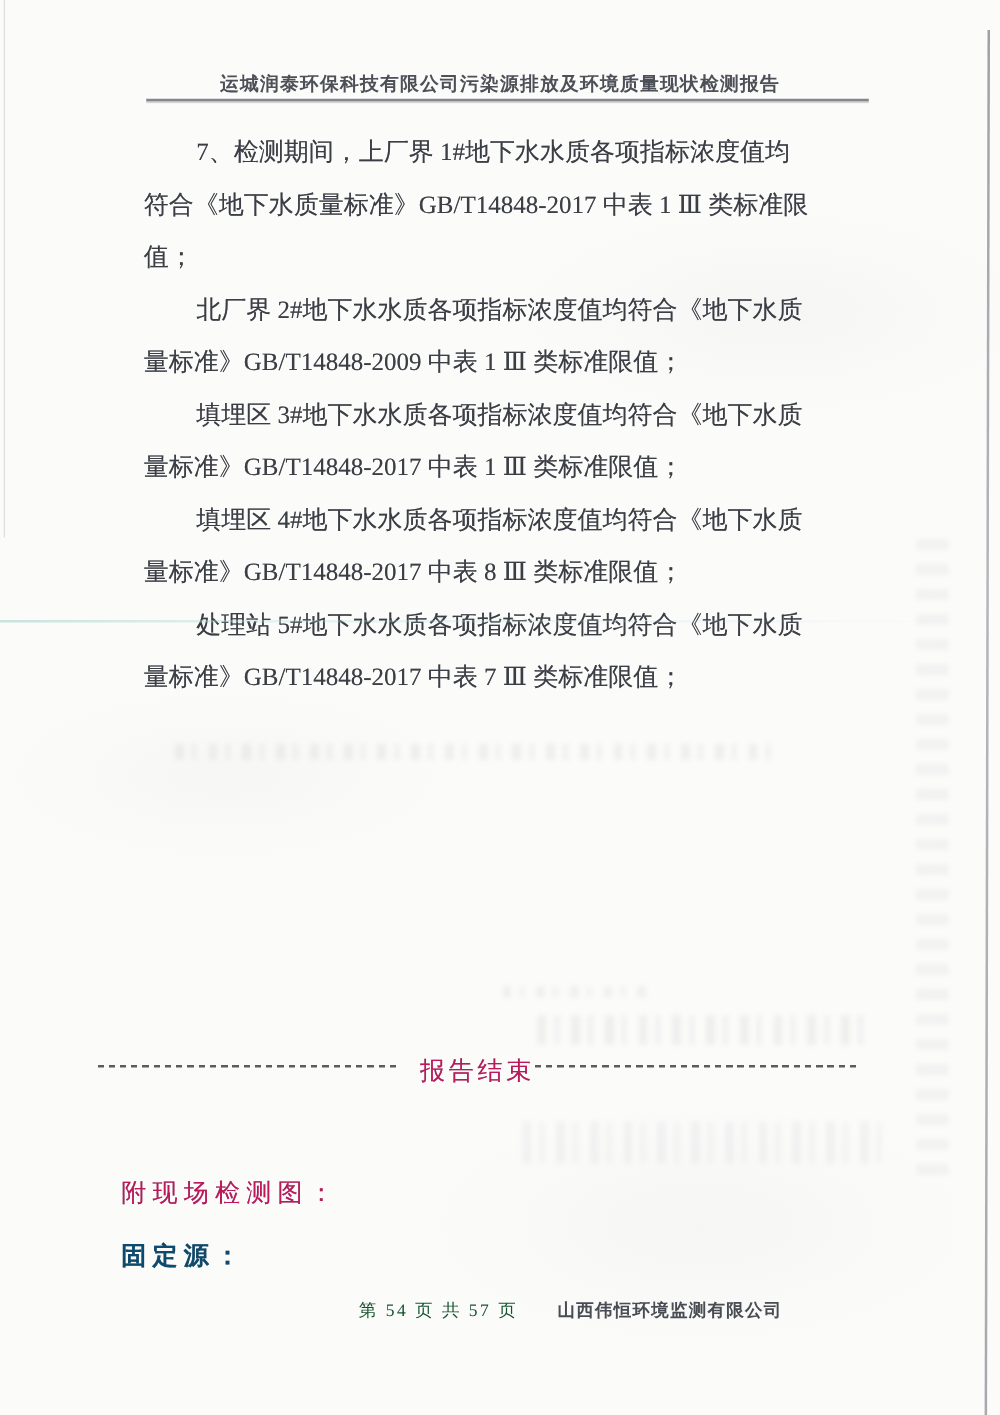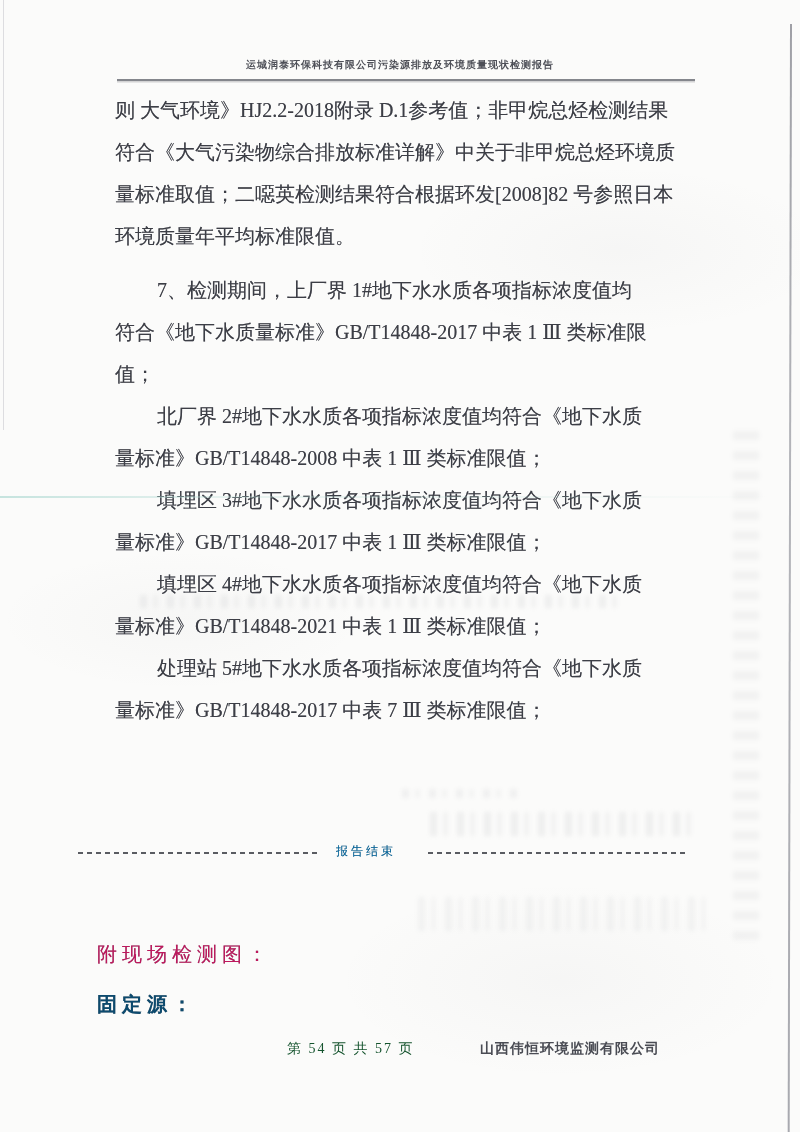--- a/index.html
+++ b/index.html
@@ -13,21 +13,21 @@
   .paper-texture{
     position:absolute;inset:0;pointer-events:none;
     background:
       radial-gradient(ellipse 300px 120px at 620px 250px, rgba(120,120,125,0.04), transparent 70%),
       radial-gradient(ellipse 260px 100px at 180px 620px, rgba(120,120,125,0.035), transparent 70%),
       radial-gradient(ellipse 320px 140px at 560px 980px, rgba(120,120,125,0.04), transparent 70%);
   }
   
   .header-title{
     position:absolute;top:58px;left:0;width:100%;
-    text-align:center;font-size:10px;letter-spacing:1px;
+    text-align:center;font-size:15px;letter-spacing:1px;
     color:#4e5058;font-weight:bold;
   }
   .header-rule{
     position:absolute;top:79px;left:117px;width:578px;height:2px;
     background:#84868c;box-shadow:0 1.5px 0 rgba(90,92,98,0.25);
   }
   
   .report-body{
     position:absolute;top:89px;left:115px;width:575px;
     font-size:20px;line-height:42px;text-align:justify;
@@ -41,41 +41,41 @@
     position:absolute;top:843px;left:78px;width:610px;height:20px;
   }
   .dash{
     position:absolute;top:9px;height:2px;
     background:repeating-linear-gradient(90deg,#5a5c62 0 5px,transparent 5px 9px);
   }
   .dash-left{left:0;width:240px;}
   .dash-right{left:350px;width:260px;}
   .end-label{
     position:absolute;left:258px;top:0;
-    font-size:12px;letter-spacing:3px;color:#0369a1;
+    font-size:20px;letter-spacing:3px;color:#be185d;
     text-shadow:0 0 0.5px rgba(60,62,70,0.5);
   }
   
   .attachment-label{
     position:absolute;top:941px;left:97px;
     font-size:20px;letter-spacing:5px;font-weight:normal;color:#be185d;
     text-shadow:0 0 0.5px rgba(60,62,70,0.55);
   }
   .source-label{
     position:absolute;top:991px;left:97px;
     font-size:20px;letter-spacing:5px;font-weight:bold;color:#0c4a6e;
     text-shadow:0 0 0.5px rgba(60,62,70,0.55);
   }
   
   .page-number{
     position:absolute;top:1040px;left:287px;
     font-size:14px;letter-spacing:2px;color:#14532d;
   }
   .company-name{
-    position:absolute;top:1040px;left:480px;
+    position:absolute;top:1040px;left:446px;
     font-size:14px;letter-spacing:1px;color:#4a4c54;font-weight:bold;
   }
   
   .scan-edge-right{
     position:absolute;top:24px;left:790px;width:2px;height:1108px;
     background:linear-gradient(180deg,#9fa0a6,#b4b5ba 40%,#a8a9af);
     transform:rotate(0.12deg);transform-origin:top;
   }
   .scan-edge-left{
     position:absolute;top:0;left:3px;width:1px;height:430px;
@@ -100,33 +100,29 @@
 <body>
 
 <div>
 
   <div class="paper-texture"></div>
 
   <div class="header-title">运城润泰环保科技有限公司污染源排放及环境质量现状检测报告</div>
   <div class="header-rule"></div>
 
   <div class="report-body">
-    <p class="para">则 大气环境》HJ2.2-2018附录 D.1参考值；非甲烷总烃检测结果
-符合《大气污染物综合排放标准详解》中关于非甲烷总烃环境质
-量标准取值；二噁英检测结果符合根据环发[2008]82 号参照日本
-环境质量年平均标准限值。</p>
     <p class="para indent gap">7、检测期间，上厂界 1#地下水水质各项指标浓度值均
 符合《地下水质量标准》GB/T14848-2017 中表 1 Ⅲ 类标准限
 值；</p>
     <p class="para indent">北厂界 2#地下水水质各项指标浓度值均符合《地下水质
-量标准》GB/T14848-2008 中表 1 Ⅲ 类标准限值；</p>
+量标准》GB/T14848-2009 中表 1 Ⅲ 类标准限值；</p>
     <p class="para indent">填埋区 3#地下水水质各项指标浓度值均符合《地下水质
 量标准》GB/T14848-2017 中表 1 Ⅲ 类标准限值；</p>
     <p class="para indent">填埋区 4#地下水水质各项指标浓度值均符合《地下水质
-量标准》GB/T14848-2021 中表 1 Ⅲ 类标准限值；</p>
+量标准》GB/T14848-2017 中表 8 Ⅲ 类标准限值；</p>
     <p class="para indent">处理站 5#地下水水质各项指标浓度值均符合《地下水质
 量标准》GB/T14848-2017 中表 7 Ⅲ 类标准限值；</p>
   </div>
 
   <div class="end-of-report">
     <div class="dash dash-left"></div>
     <span class="end-label">报告结束</span>
     <div class="dash dash-right"></div>
   </div>
 

